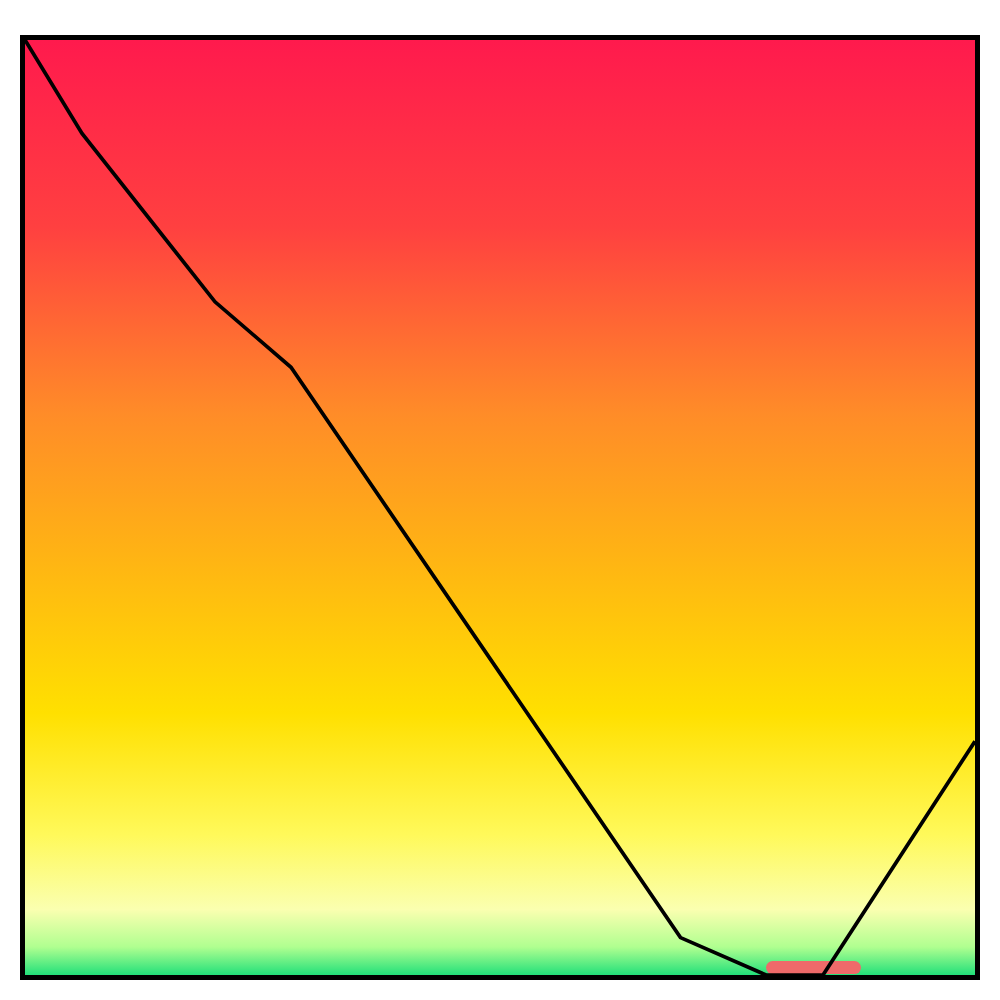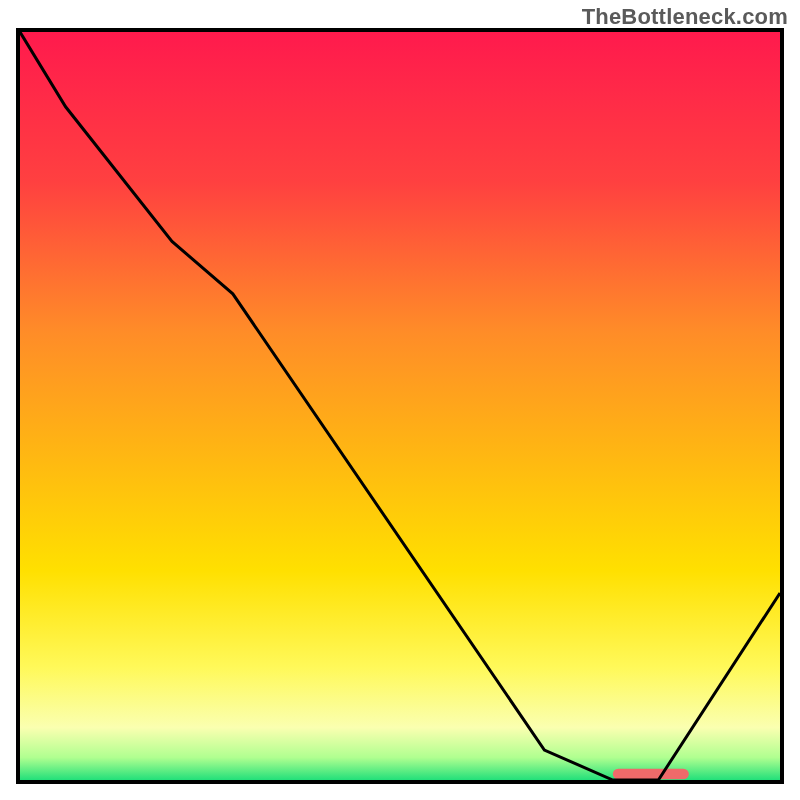--- a/index.html
+++ b/index.html
@@ -41,21 +41,20 @@
     inset: 0;
     width: 100%;
     height: 100%;
     display: block;
   }
 </style>
 </head>
 <body>
 
 <div class="frame">
-  <div class="attribution">TheBottleneck.com</div>
 
   <div class="plot-area">
     <svg class="chart" viewBox="0 0 100 100" preserveAspectRatio="none">
       <defs>
         <linearGradient id="bg-grad" x1="0" y1="0" x2="0" y2="1">
             <stop offset="0%" stop-color="#ff1a4d"></stop>
             <stop offset="20%" stop-color="#ff4040"></stop>
             <stop offset="40%" stop-color="#ff8c28"></stop>
             <stop offset="55.00000000000001%" stop-color="#ffb314"></stop>
             <stop offset="72%" stop-color="#ffe000"></stop>

